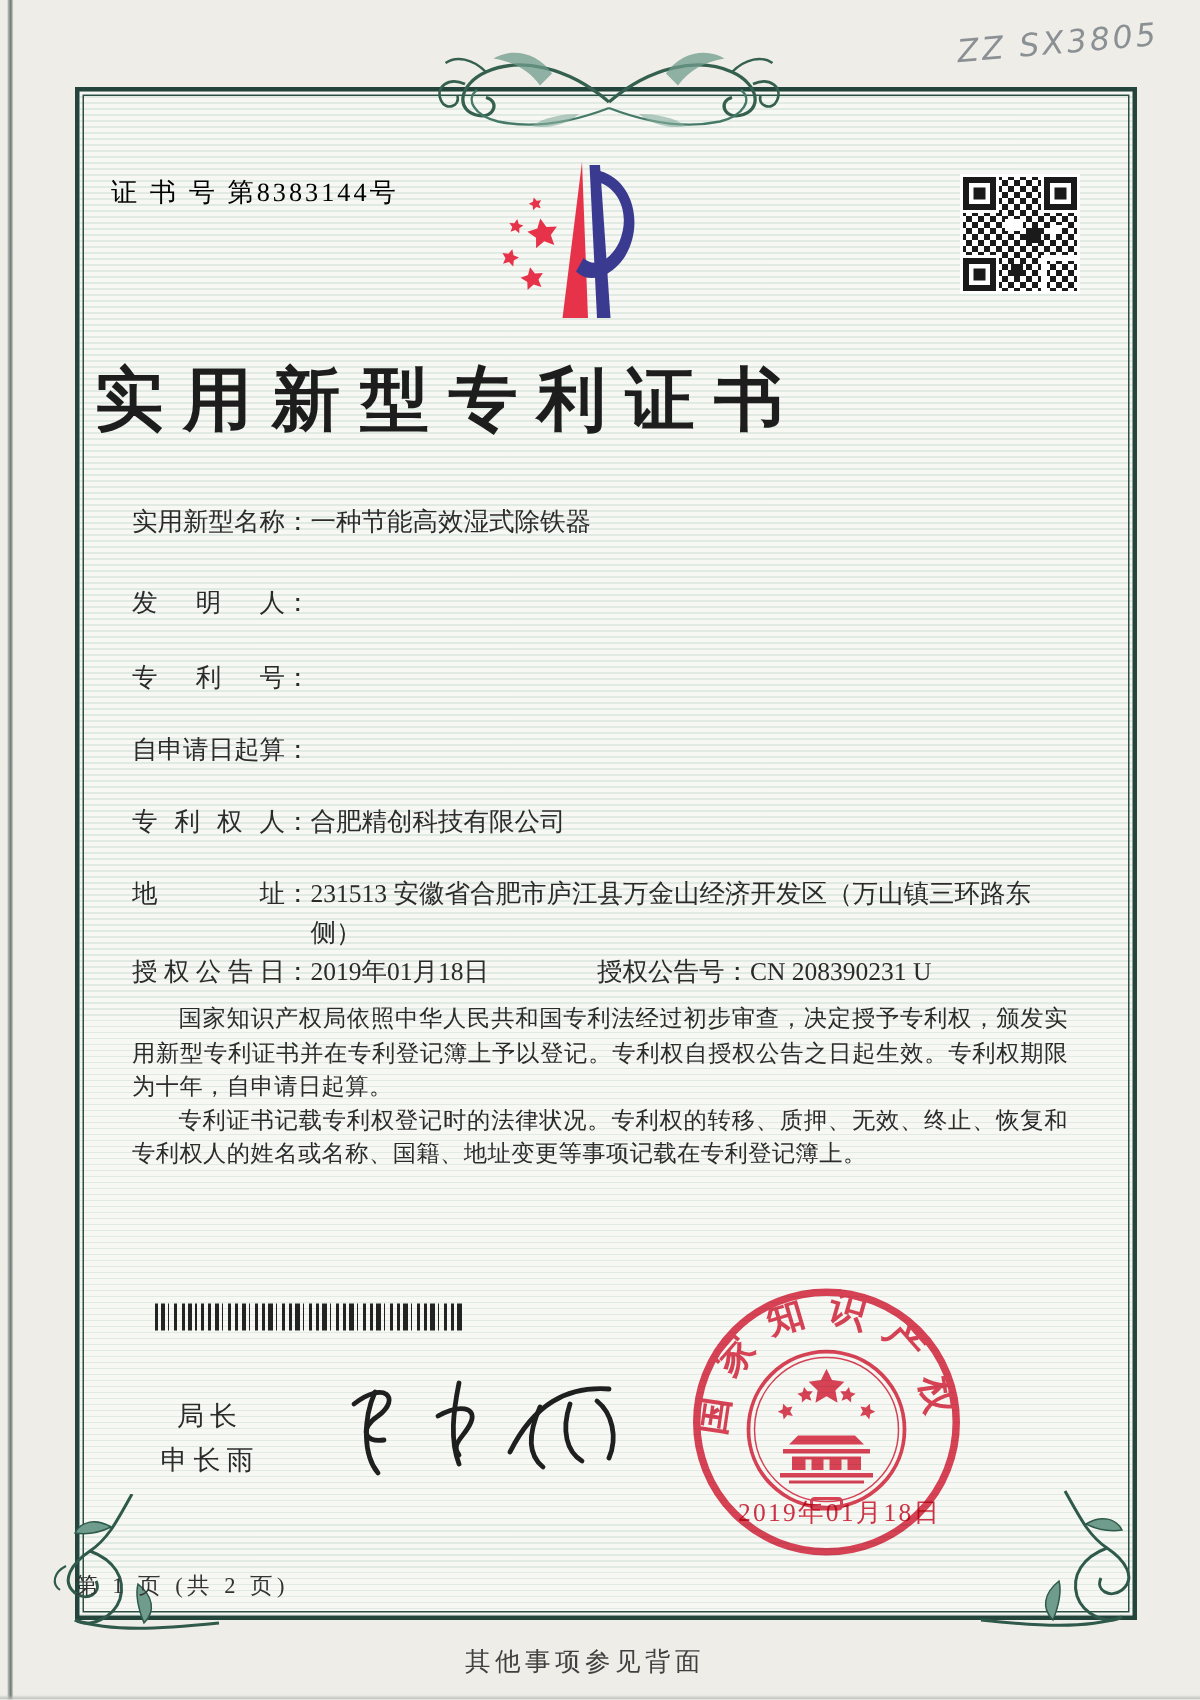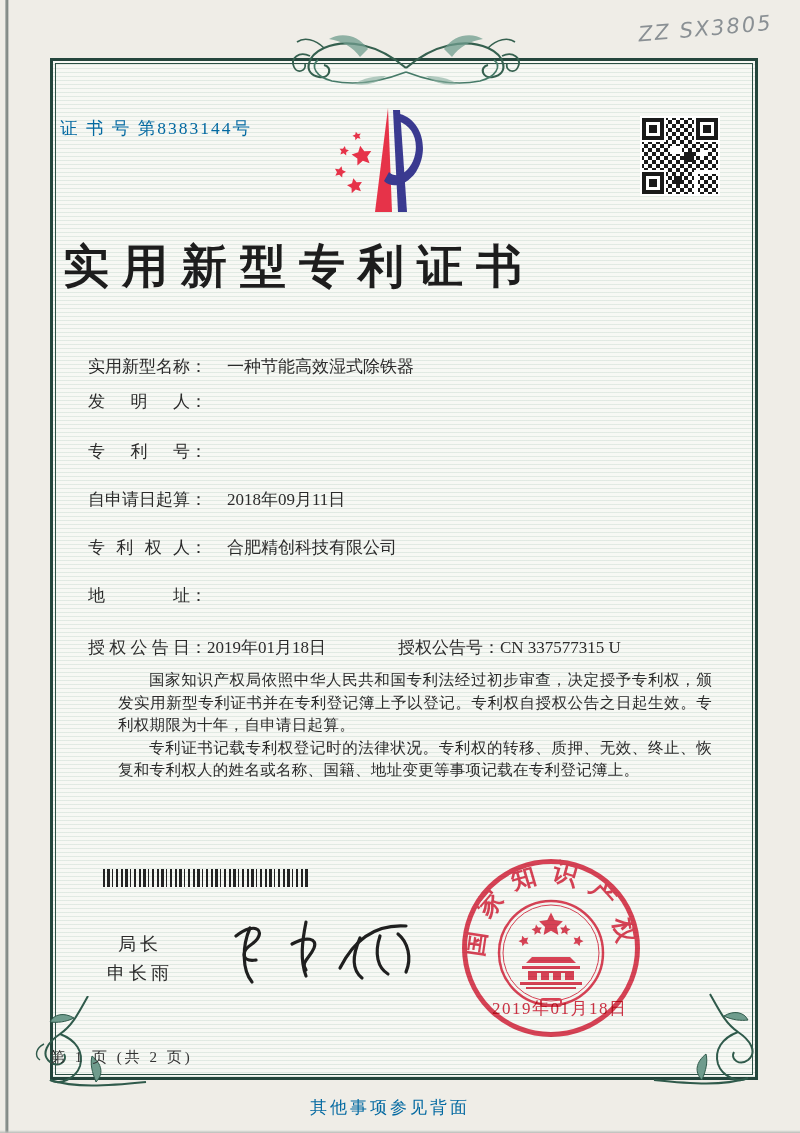--- a/index.html
+++ b/index.html
@@ -15,45 +15,45 @@
   
   .frame { position:absolute; left:50px; top:58px; width:708px; height:1022px;
     border:3px solid #24453c;
     background:#f7f8f4;
     background-image:repeating-linear-gradient(0deg, rgba(134,176,158,0.20) 0 1px, rgba(255,255,255,0) 1px 4px); }
   .frame-inner { position:absolute; inset:2px; border:1px solid #2c5045; }
   .ornament { position:absolute; color:#35604f; }
   .orn-top { left:276px; top:26px; width:260px; height:66px; }
   .orn-bl { left:30px; top:996px; width:120px; height:96px; }
   .orn-br { left:650px; top:990px; width:118px; height:102px; }
-  .cert-no { position:absolute; left:60px; top:116px; font-size:17.5px; letter-spacing:2px; color:#0369a1; }
+  .cert-no { position:absolute; left:74px; top:116px; font-size:17.5px; letter-spacing:2px; color:#000000; }
   .logo { position:absolute; left:334px; top:106px; width:94px; height:112px; }
   .qr { position:absolute; left:640px; top:116px; width:80px; height:80px; }
   .title { position:absolute; left:50px; top:236px; width:708px; text-align:left;
     font-size:46px; font-weight:600; letter-spacing:13px; text-indent:13px; color:#1d1d1d; }
   
   .frow { position:absolute; left:88px; width:624px; display:flex; font-size:17px; color:#2b2b2b; line-height:26px; }
   .flabel { display:inline-block; width:102px; text-align:justify; text-align-last:justify; flex:0 0 102px; }
   .fcolon { flex:0 0 16px; }
-  .fvalue { flex:0 1 500px;margin-left:20px; }
-  .r0{top:354px}.r1{top:389px}.r2{top:439px}.r3{top:487px}.r4{top:535px}.r5{top:583px}
+  .fvalue { flex:0 1 500px; }
+  .r0{top:335px}.r1{top:389px}.r2{top:439px}.r3{top:487px}.r4{top:535px}.r5{top:583px}
   .grant-row { position:absolute; left:88px; top:636px; width:624px; font-size:17px; color:#2b2b2b; }
   .grant-g2 { position:absolute; left:310px; top:0; }
   .paras { position:absolute; left:88px; top:669px; width:624px; font-size:15.5px; line-height:22.5px;
     color:#2b2b2b; text-align:justify; letter-spacing:0.3px; }
-  .paras p { text-indent:31px;margin-left:30px; }
+  .paras p { text-indent:31px; }
   .barcode { position:absolute; left:103px; top:869px; width:205px; height:18px;
     background:repeating-linear-gradient(90deg,#232323 0 2px,transparent 2px 4px,#232323 4px 7px,transparent 7px 9px,#232323 9px 10px,transparent 10px 13px,#232323 13px 15px,transparent 15px 18px); }
   .signer { position:absolute; left:107px; top:930px; font-size:18px; color:#2b2b2b; letter-spacing:4px; line-height:29px;text-align:center; }
   .signature { position:absolute; left:222px; top:898px; width:200px; height:100px; }
   .seal { position:absolute; left:462px; top:859px; width:178px; height:178px; mix-blend-mode:multiply; opacity:0.95; }
   .seal-ring { position:absolute; inset:0; border:5px solid #de3a50; border-radius:50%; }
   .seal-date { position:absolute; left:492px; top:997px; font-size:17px; color:#d53448; letter-spacing:1.5px; z-index:3; mix-blend-mode:multiply; }
   .page-num { position:absolute; left:50px; top:1048px; width:708px; text-align:left; font-size:15px; color:#333; letter-spacing:3px; }
-  .back-note { position:absolute; left:0; top:1096px; width:780px; text-align:center; font-size:17px; color:#0369a1; letter-spacing:3px; }
+  .back-note { position:absolute; left:0; top:1096px; width:780px; text-align:center; font-size:17px; color:#404040; letter-spacing:3px; }
   .seal-arc-text { font-size:25px; font-weight:bold; fill:#de3a50; letter-spacing:13px; }
 </style>
 </head>
 <body>
 
 <div class="page">
 
   <div class="photo-edge"></div>
   <div class="photo-edge-bottom"></div>
 
@@ -151,35 +151,35 @@
     <span class="flabel">发明人</span>
       <span class="fcolon">：</span>
   </div>
   <div class="frow r2">
     <span class="flabel">专利号</span>
       <span class="fcolon">：</span>
   </div>
   <div class="frow r3">
     <span class="flabel">自申请日起算</span>
       <span class="fcolon">：</span>
-      <span class="fvalue">2018年09月11日</span>
   </div>
   <div class="frow r4">
     <span class="flabel">专利权人</span>
       <span class="fcolon">：</span>
       <span class="fvalue">合肥精创科技有限公司</span>
   </div>
   <div class="frow r5">
     <span class="flabel">地址</span>
       <span class="fcolon">：</span>
+      <span class="fvalue">231513 安徽省合肥市庐江县万金山经济开发区（万山镇三环路东侧）</span>
   </div>
 
   <div class="grant-row">
     <span><span class="flabel">授权公告日</span><span class="fcolon">：</span><span>2019年01月18日</span></span>
-    <span class="grant-g2"><span>授权公告号</span><span>：</span><span>CN 337577315 U</span></span>
+    <span class="grant-g2"><span>授权公告号</span><span>：</span><span>CN 208390231 U</span></span>
   </div>
 
   <div class="paras">
     <p>国家知识产权局依照中华人民共和国专利法经过初步审查，决定授予专利权，颁发实用新型专利证书并在专利登记簿上予以登记。专利权自授权公告之日起生效。专利权期限为十年，自申请日起算。</p>
     <p>专利证书记载专利权登记时的法律状况。专利权的转移、质押、无效、终止、恢复和专利权人的姓名或名称、国籍、地址变更等事项记载在专利登记簿上。</p>
   </div>
 
   <div class="barcode"></div>
 
   <div class="signer">

